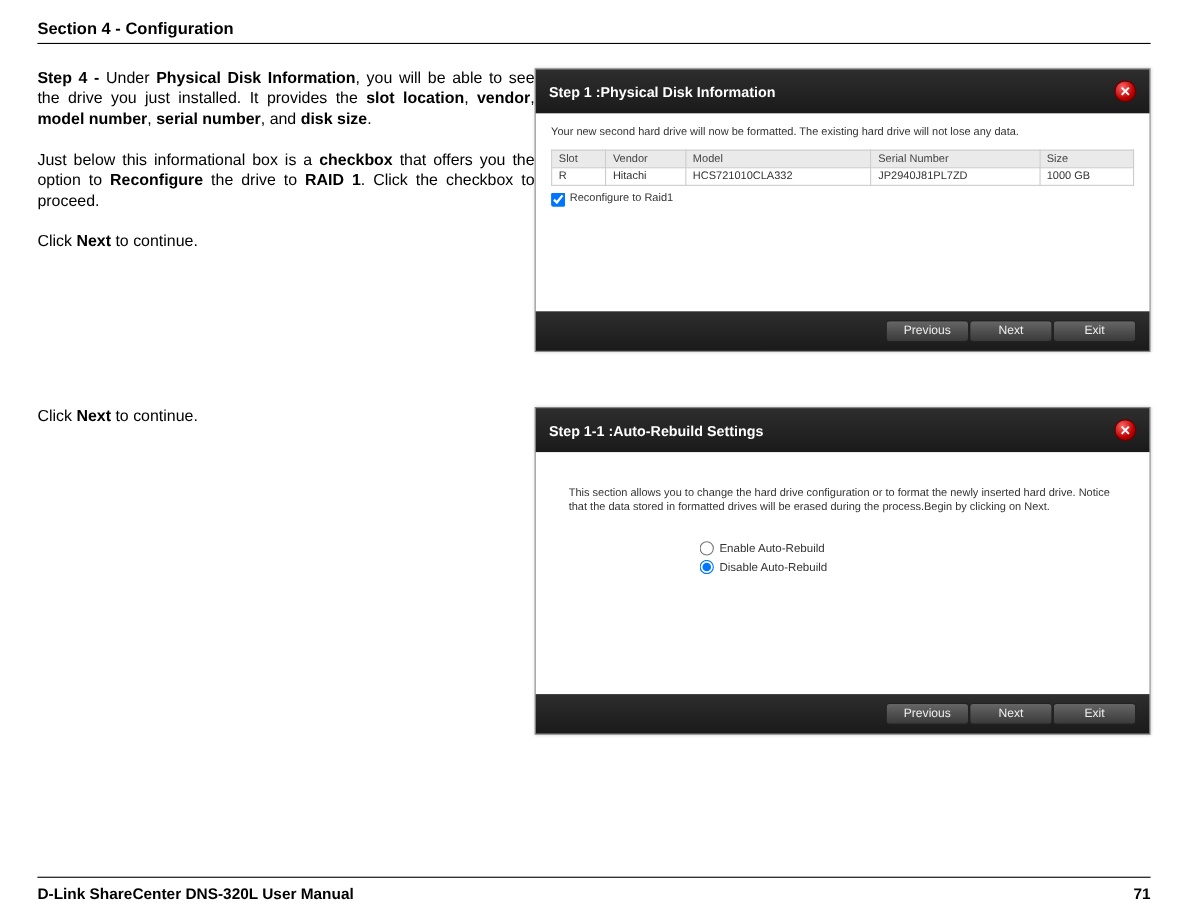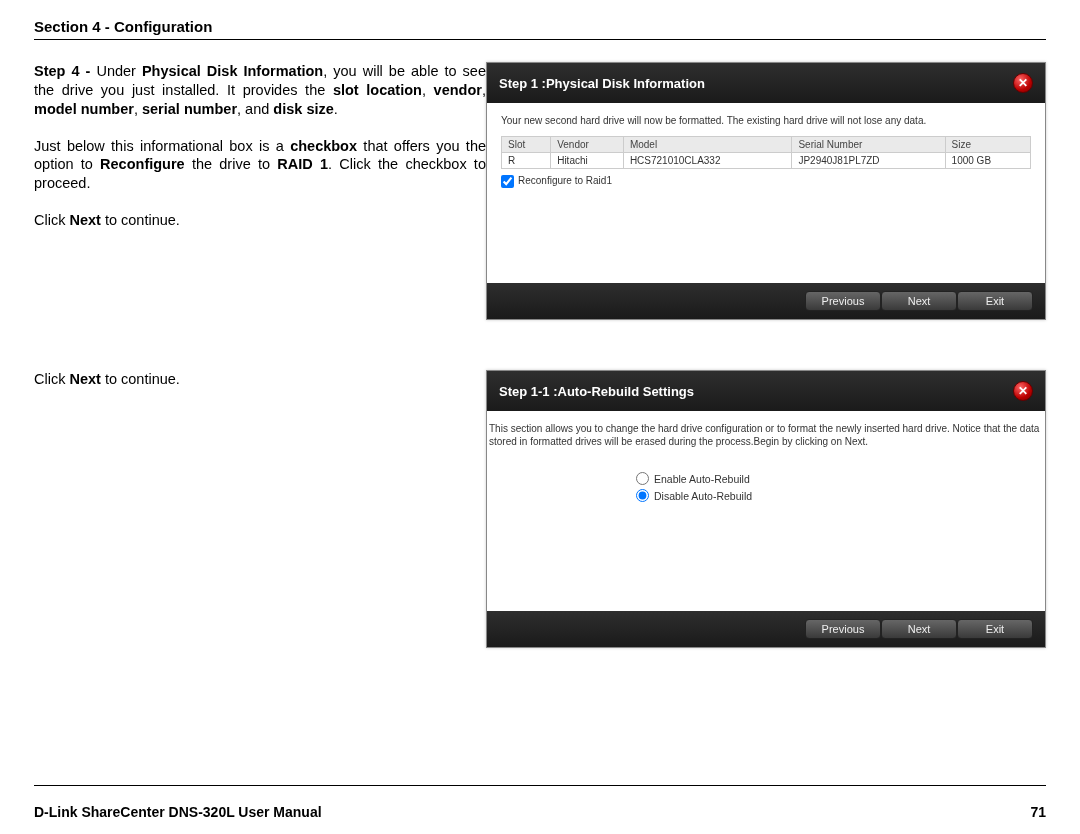--- a/index.html
+++ b/index.html
@@ -18,21 +18,21 @@
     border-bottom: 1.5px solid #000;
     padding-bottom: 4px;
     margin-bottom: 22px;
   }
   .page-footer {
     position: absolute;
     bottom: 14px;
     left: 34px;
     right: 34px;
     border-top: 1.5px solid #000;
-    padding-top: 18px;
+    padding-top: 6px;
     display: flex;
     justify-content: space-between;
     font-size: 14px;
     font-weight: 700;
   }
   .row {
     display: flex;
     margin-bottom: 50px;
   }
   .text-col {
@@ -79,23 +79,24 @@
     font-size: 12px;
     cursor: pointer;
     border: 1px solid #600;
   }
   .dialog-body {
     padding: 12px 14px 12px;
     min-height: 180px;
     color: #333;
   }
   .dialog-body2 {
-    padding: 12px 2px 8px;
+    padding: 12px 30px 8px;
     min-height: 200px;
     color: #333;
+    margin-top: 20px;
   }
   .desc { font-size: 10px; margin-bottom: 8px; line-height: 1.25; }
   table.disk {
     width: 100%;
     border-collapse: collapse;
     font-size: 10px;
   }
   table.disk th, table.disk td {
     border: 1px solid #ccc;
     padding: 2px 6px;

